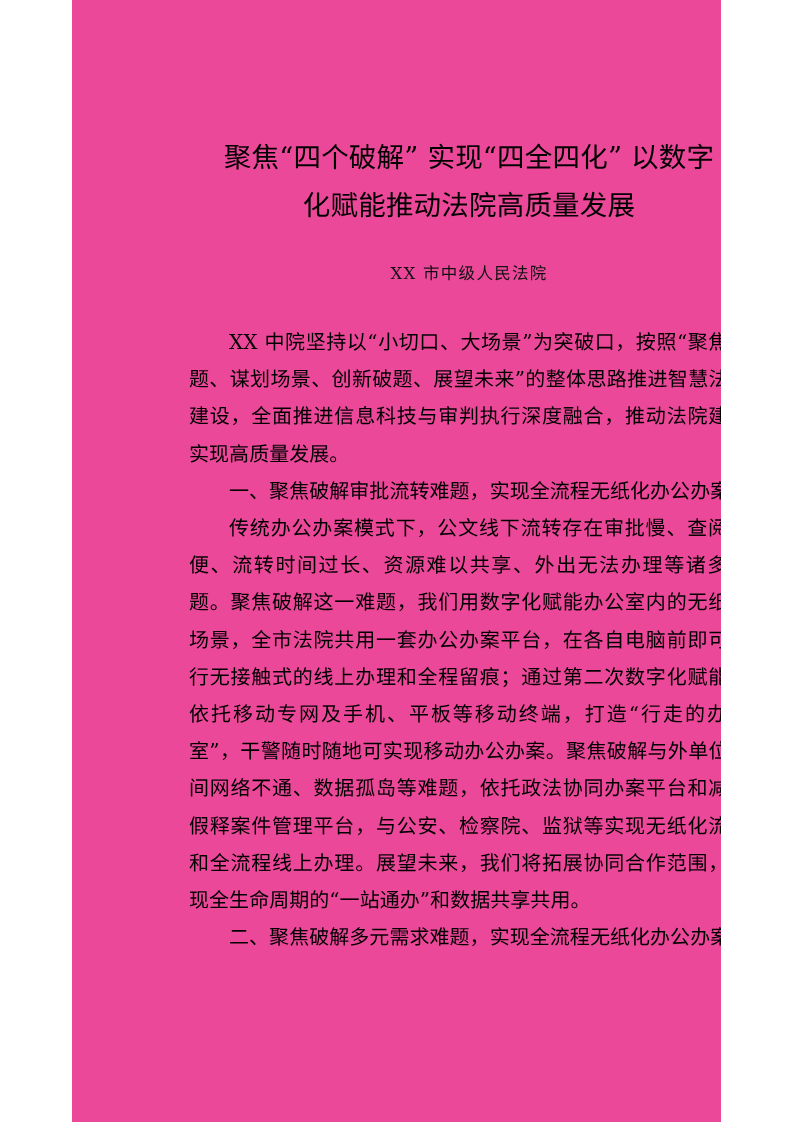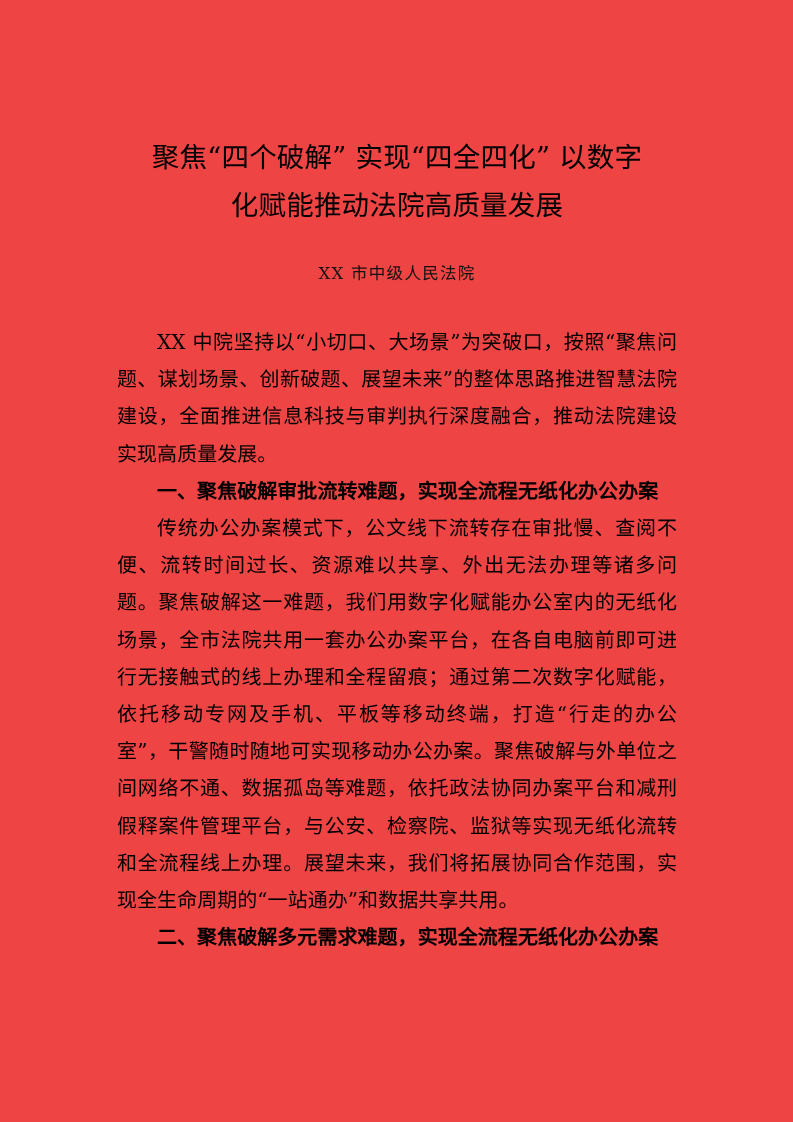--- a/index.html
+++ b/index.html
@@ -4,24 +4,24 @@
 <title>聚焦"四个破解" 实现"四全四化" 以数字化赋能推动法院高质量发展</title>
 <style>
   html, body {
     margin: 0;
     padding: 0;
     background: #ffffff;
   }
 
   .page {
     position: relative;
-    width: 793px;
+    width: 649px;
     height: 1122px;
     margin: 0 auto;
-    background: #ef4444;
+    background: #ec4899;
     overflow: hidden;
     box-sizing: border-box;
   }
 
   
   .content {
     position: absolute;
     left: 117px;
     top: 0;
     width: 560px;
@@ -68,21 +68,21 @@
     text-justify: inter-character;
     text-indent: 40px;
     letter-spacing: 0.05px;
     word-break: break-all;
   }
 
   p.heading {
     margin: 0;
     font-family: "Liberation Sans", "DejaVu Sans", sans-serif;
     font-size: 20px;
-    font-weight: 700;
+    font-weight: 400;
     line-height: 37.2px;
     color: #000000;
     text-align: justify;
     text-justify: inter-character;
     text-indent: 40px;
     letter-spacing: 0.05px;
     word-break: break-all;
   }
 
   

